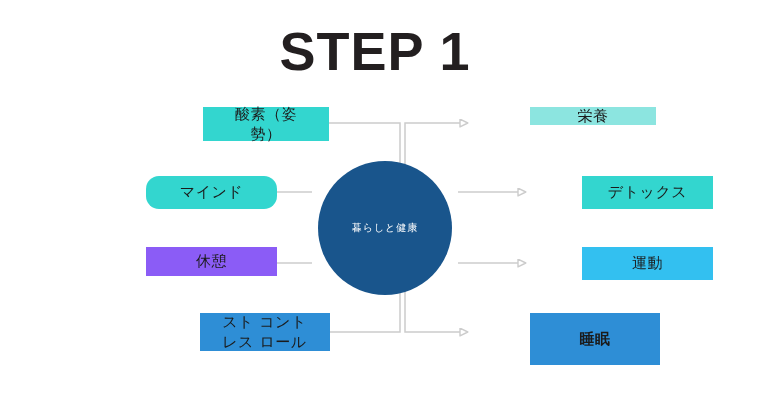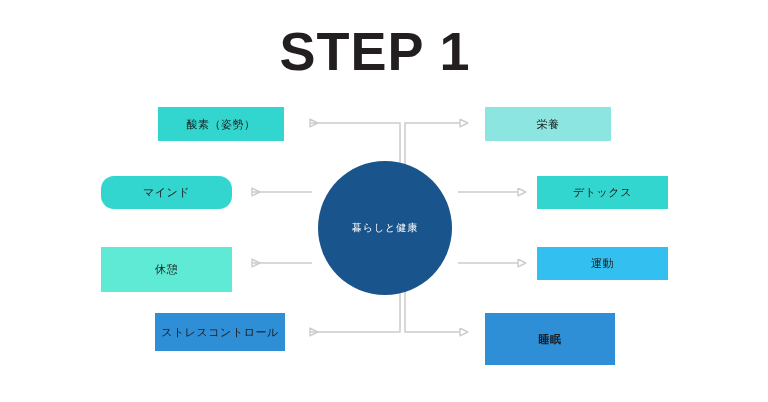--- a/index.html
+++ b/index.html
@@ -35,25 +35,26 @@
     width: 768px;
     height: 402px;
   }
   .node-box {
     position: absolute;
     display: flex;
     align-items: center;
     justify-content: center;
     text-align: center;
     color: #1b1b1b;
-    font-size: 11px;
+    font-size: 15px;
     line-height: 1.35;
     letter-spacing: 0.5px;
     box-sizing: border-box;
-    padding: 2px 0;
+    padding: 2px 20px;
+    margin-left: 45px;
   }
   #center-circle {
     position: absolute;
     left: 318px;
     top: 161px;
     width: 134px;
     height: 134px;
     border-radius: 50%;
     background: #19558c;
     display: flex;
@@ -101,30 +102,30 @@
   </svg>
 
   <div class="node-box" style="left:158px; top:107px; width:126px; height:34px; background:#33d6cf;">
     <span>酸素（姿勢）</span>
   </div>
 
   <div class="node-box" style="left:101px; top:176px; width:131px; height:33px; background:#33d6cf;border-radius:13px;">
     <span>マインド</span>
   </div>
 
-  <div class="node-box" style="left:101px; top:247px; width:131px; height:45px; background:#5eead4;">
+  <div class="node-box" style="left:101px; top:247px; width:131px; height:29px; background:#8b5cf6;">
     <span>休憩</span>
   </div>
 
   <div class="node-box" style="left:155px; top:313px; width:130px; height:38px; background:#2e8ed6; flex-direction:row;">
     <span class="box-line">ストレス</span>
     <span class="box-line">コントロール</span>
   </div>
 
-  <div class="node-box" style="left:485px; top:107px; width:126px; height:34px; background:#8ce5e0;">
+  <div class="node-box" style="left:485px; top:107px; width:126px; height:18px; background:#8ce5e0;">
     <span>栄養</span>
   </div>
 
   <div class="node-box" style="left:537px; top:176px; width:131px; height:33px; background:#33d6cf;">
     <span>デトックス</span>
   </div>
 
   <div class="node-box" style="left:537px; top:247px; width:131px; height:33px; background:#33c0f0;">
     <span>運動</span>
   </div>

